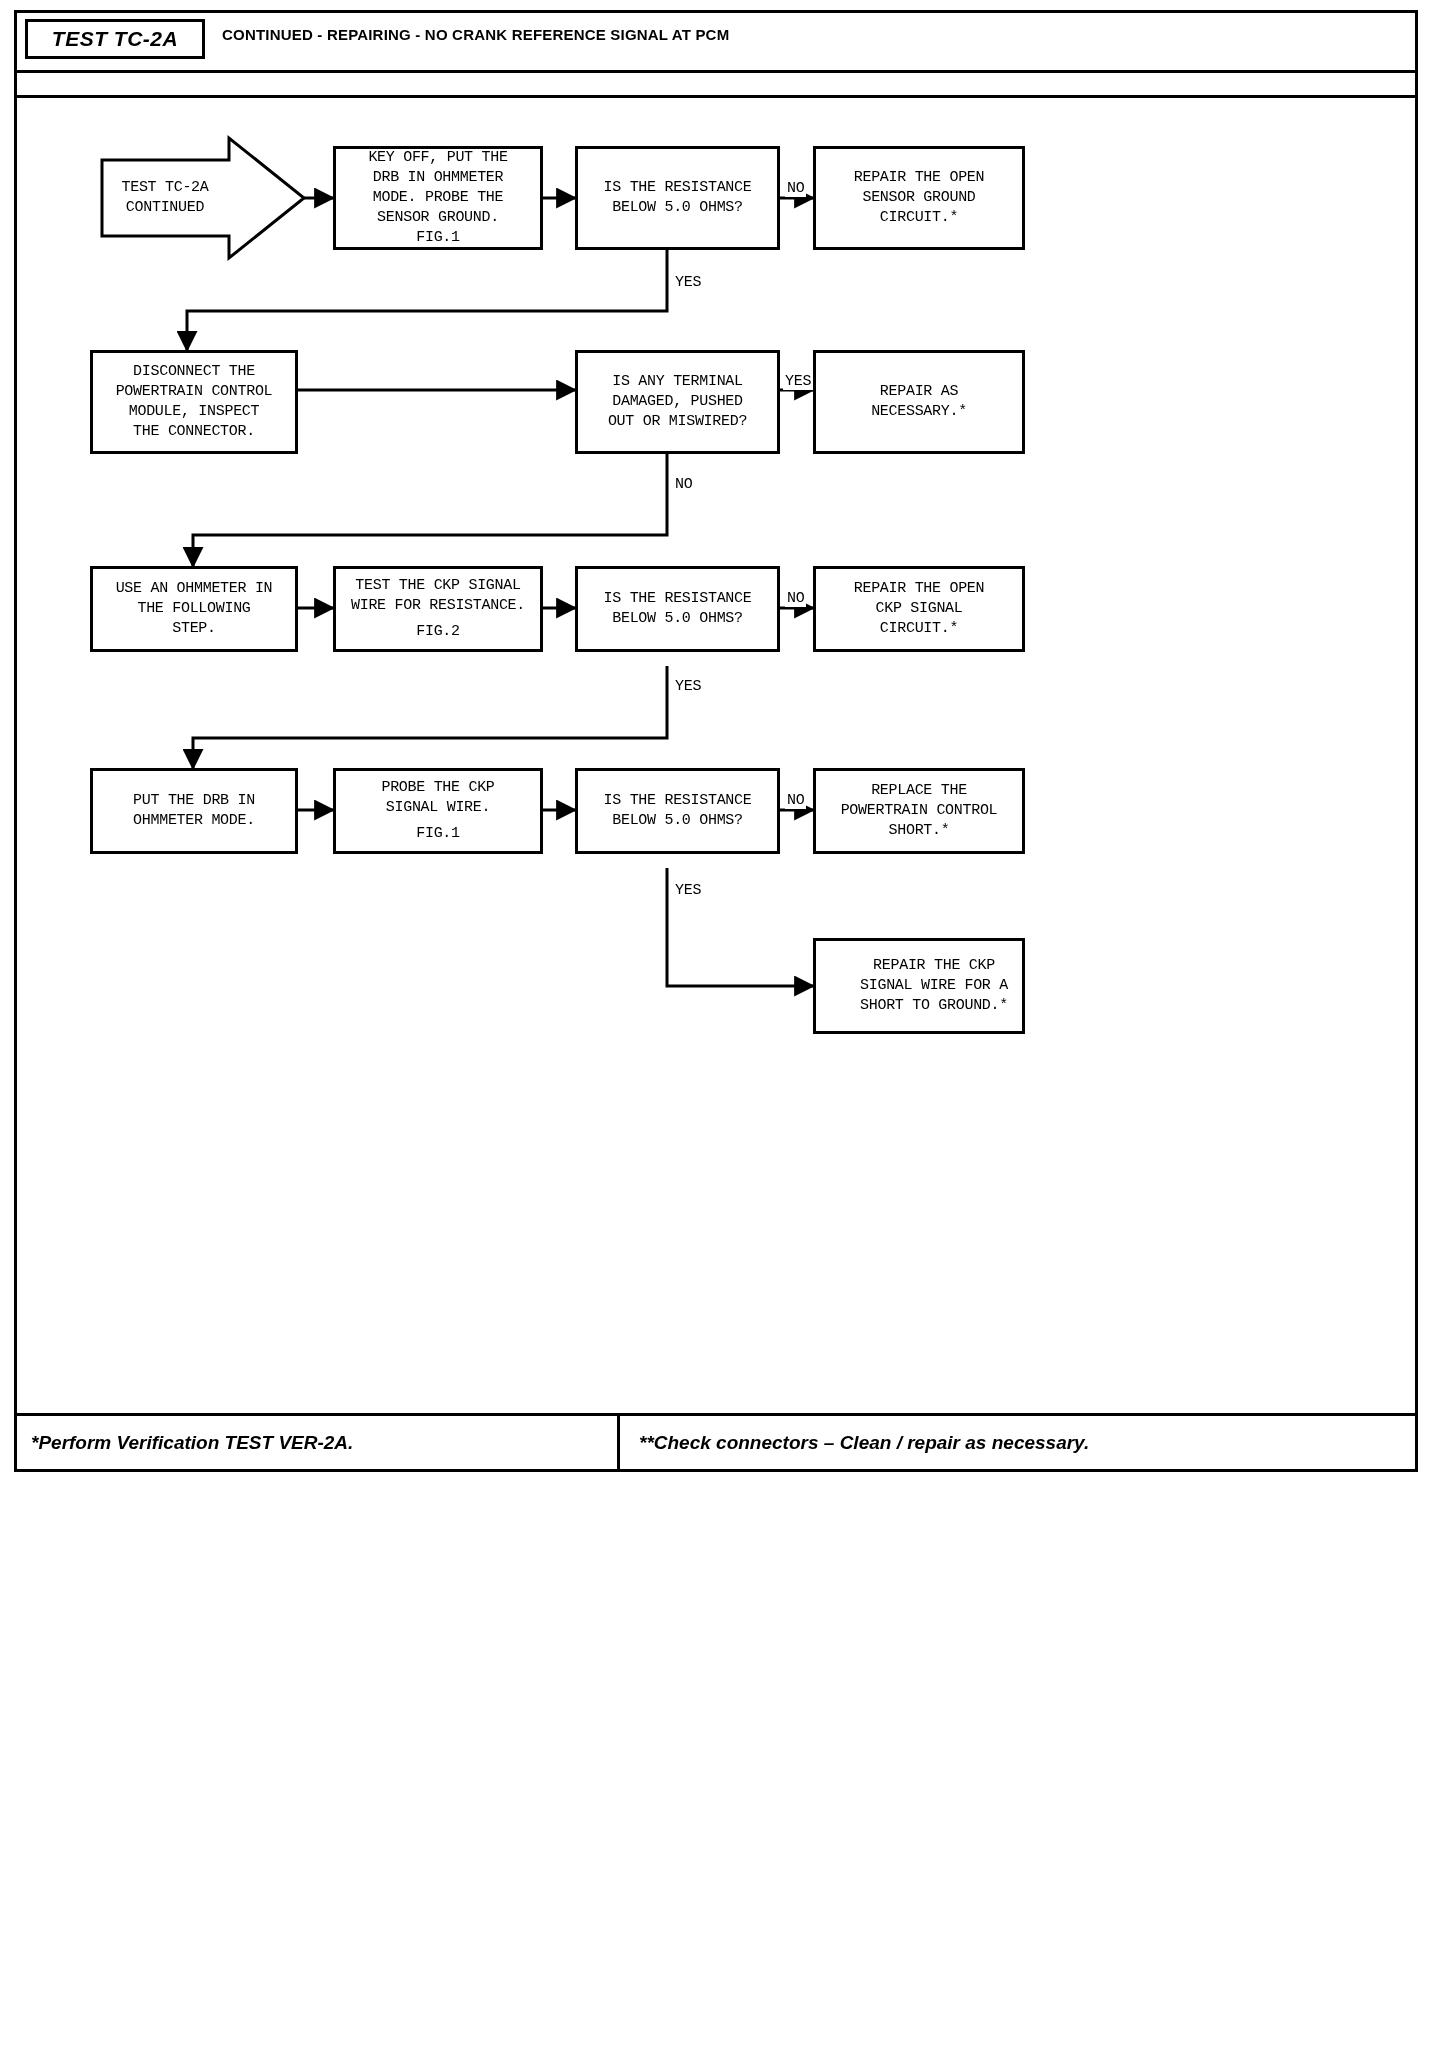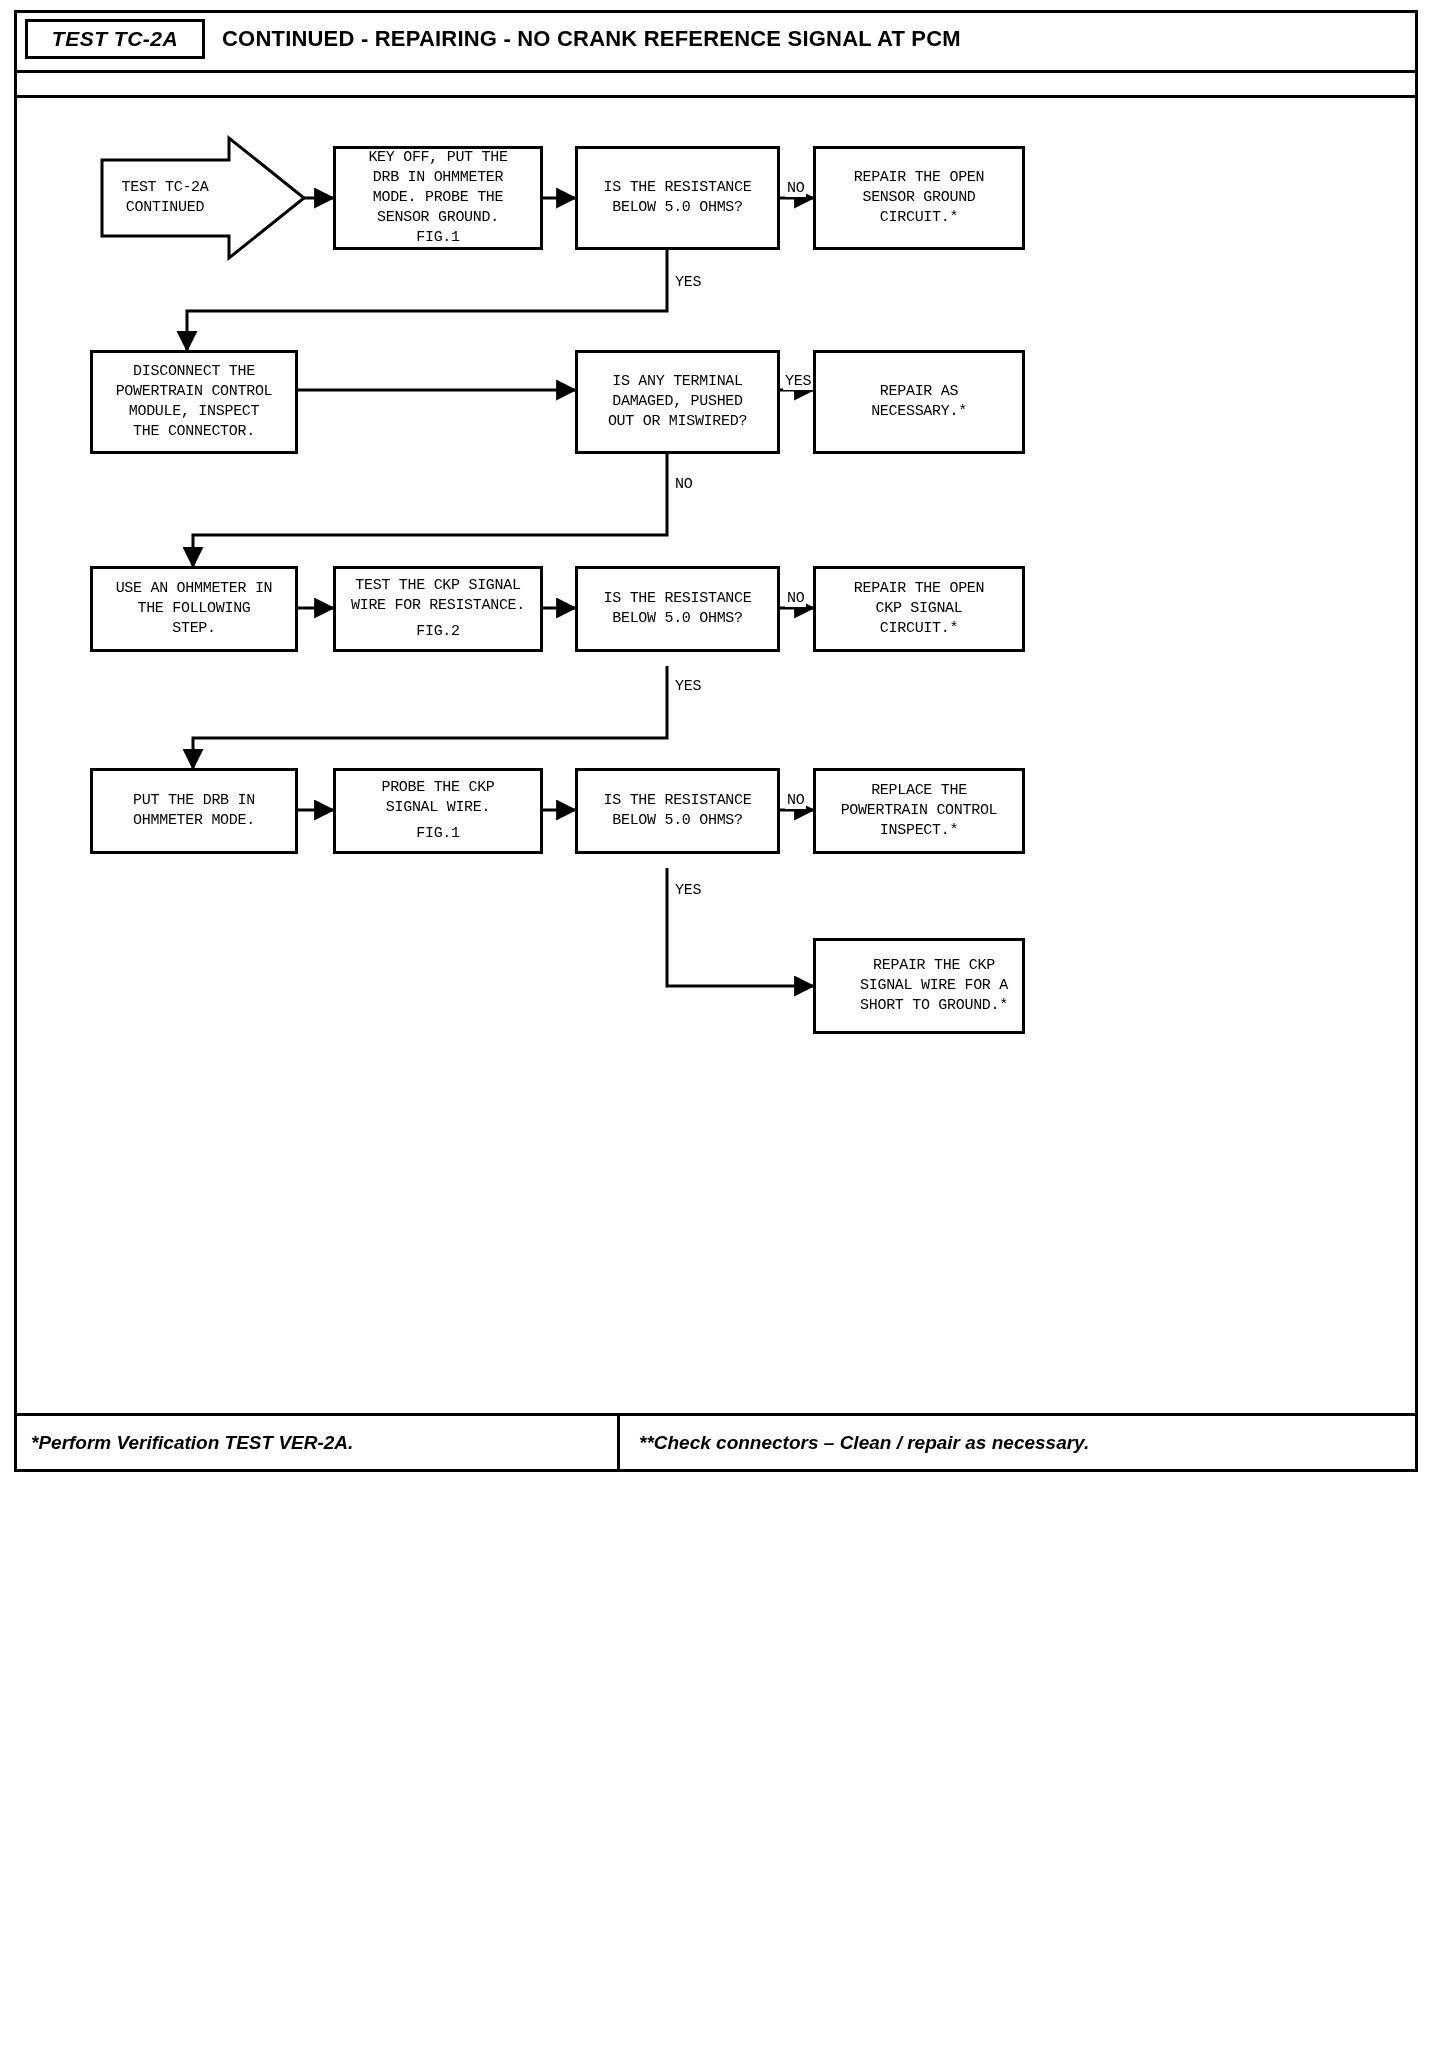--- a/index.html
+++ b/index.html
@@ -52,21 +52,21 @@
   #header-test-cell span {
     font-size: 21px;
     font-weight: bold;
     font-style: italic;
     letter-spacing: 0.5px;
   }
   #header-title {
     position: absolute;
     left: 205px;
     top: 13px;
-    font-size: 22px;
+    font-size: 15px;
     font-weight: bold;
     letter-spacing: 0.2px;
   }
 
   
   #header-underline {
     position: absolute;
     left: 0;
     top: 82px;
     width: 100%;
@@ -305,21 +305,21 @@
     </div>
 
     <div class="node" style="left:558px; top:670px; width:205px; height:86px;">
       <span class="ln">IS THE RESISTANCE</span>
       <span class="ln">BELOW 5.0 OHMS?</span>
     </div>
 
     <div class="node" style="left:796px; top:670px; width:212px; height:86px;">
       <span class="ln">REPLACE THE</span>
       <span class="ln">POWERTRAIN CONTROL</span>
-      <span class="ln">INSPECT.*</span>
+      <span class="ln">SHORT.*</span>
     </div>
 
     <div class="edge-label" style="left:768px; top:694px;">NO</div>
     <div class="edge-label" style="left:656px; top:784px;">YES</div>
 
     <div class="node" style="left:796px; top:840px; width:212px; height:96px;padding-left:34px;">
       <span class="ln">REPAIR THE CKP</span>
       <span class="ln">SIGNAL WIRE FOR A</span>
       <span class="ln">SHORT TO GROUND.*</span>
     </div>

